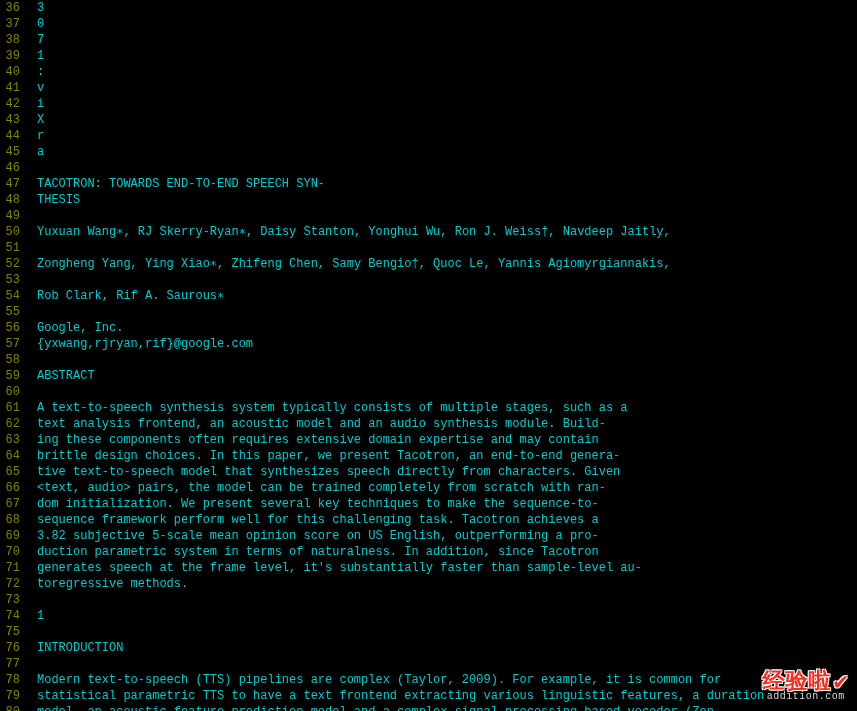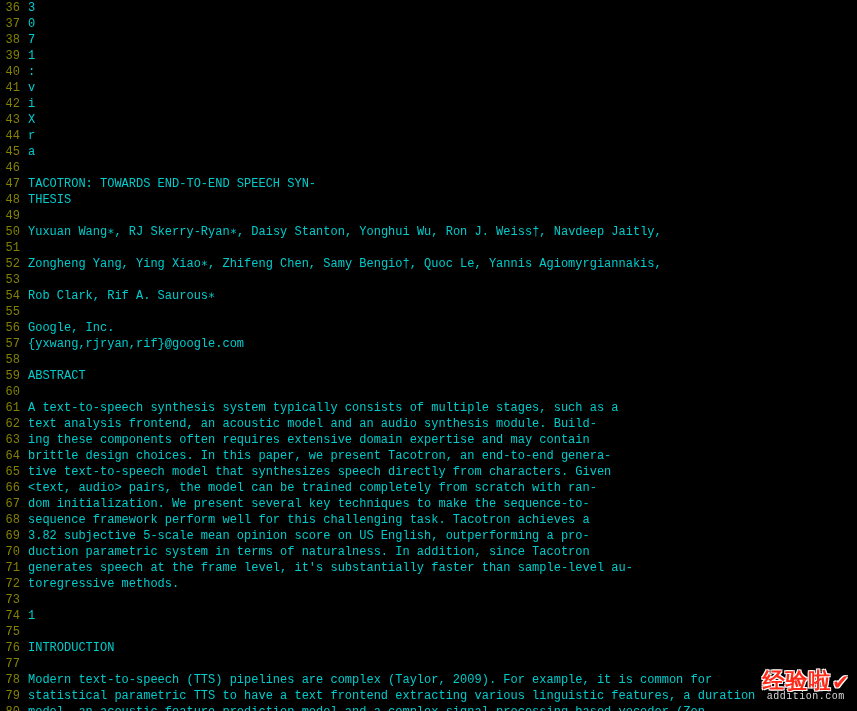--- a/index.html
+++ b/index.html
@@ -13,20 +13,21 @@
     overflow: hidden;
     position: relative;
   }
   .editor {
     white-space: pre;
     background: #000000;
   }
   .line {
     display: flex;
     height: 16px;
+    gap: 9px;
   }
   .gutter {
     color: #828200;
     width: 24px;
     text-align: right;
     padding-right: 4px;
     user-select: none;
     flex-shrink: 0;
   }
   .content {

